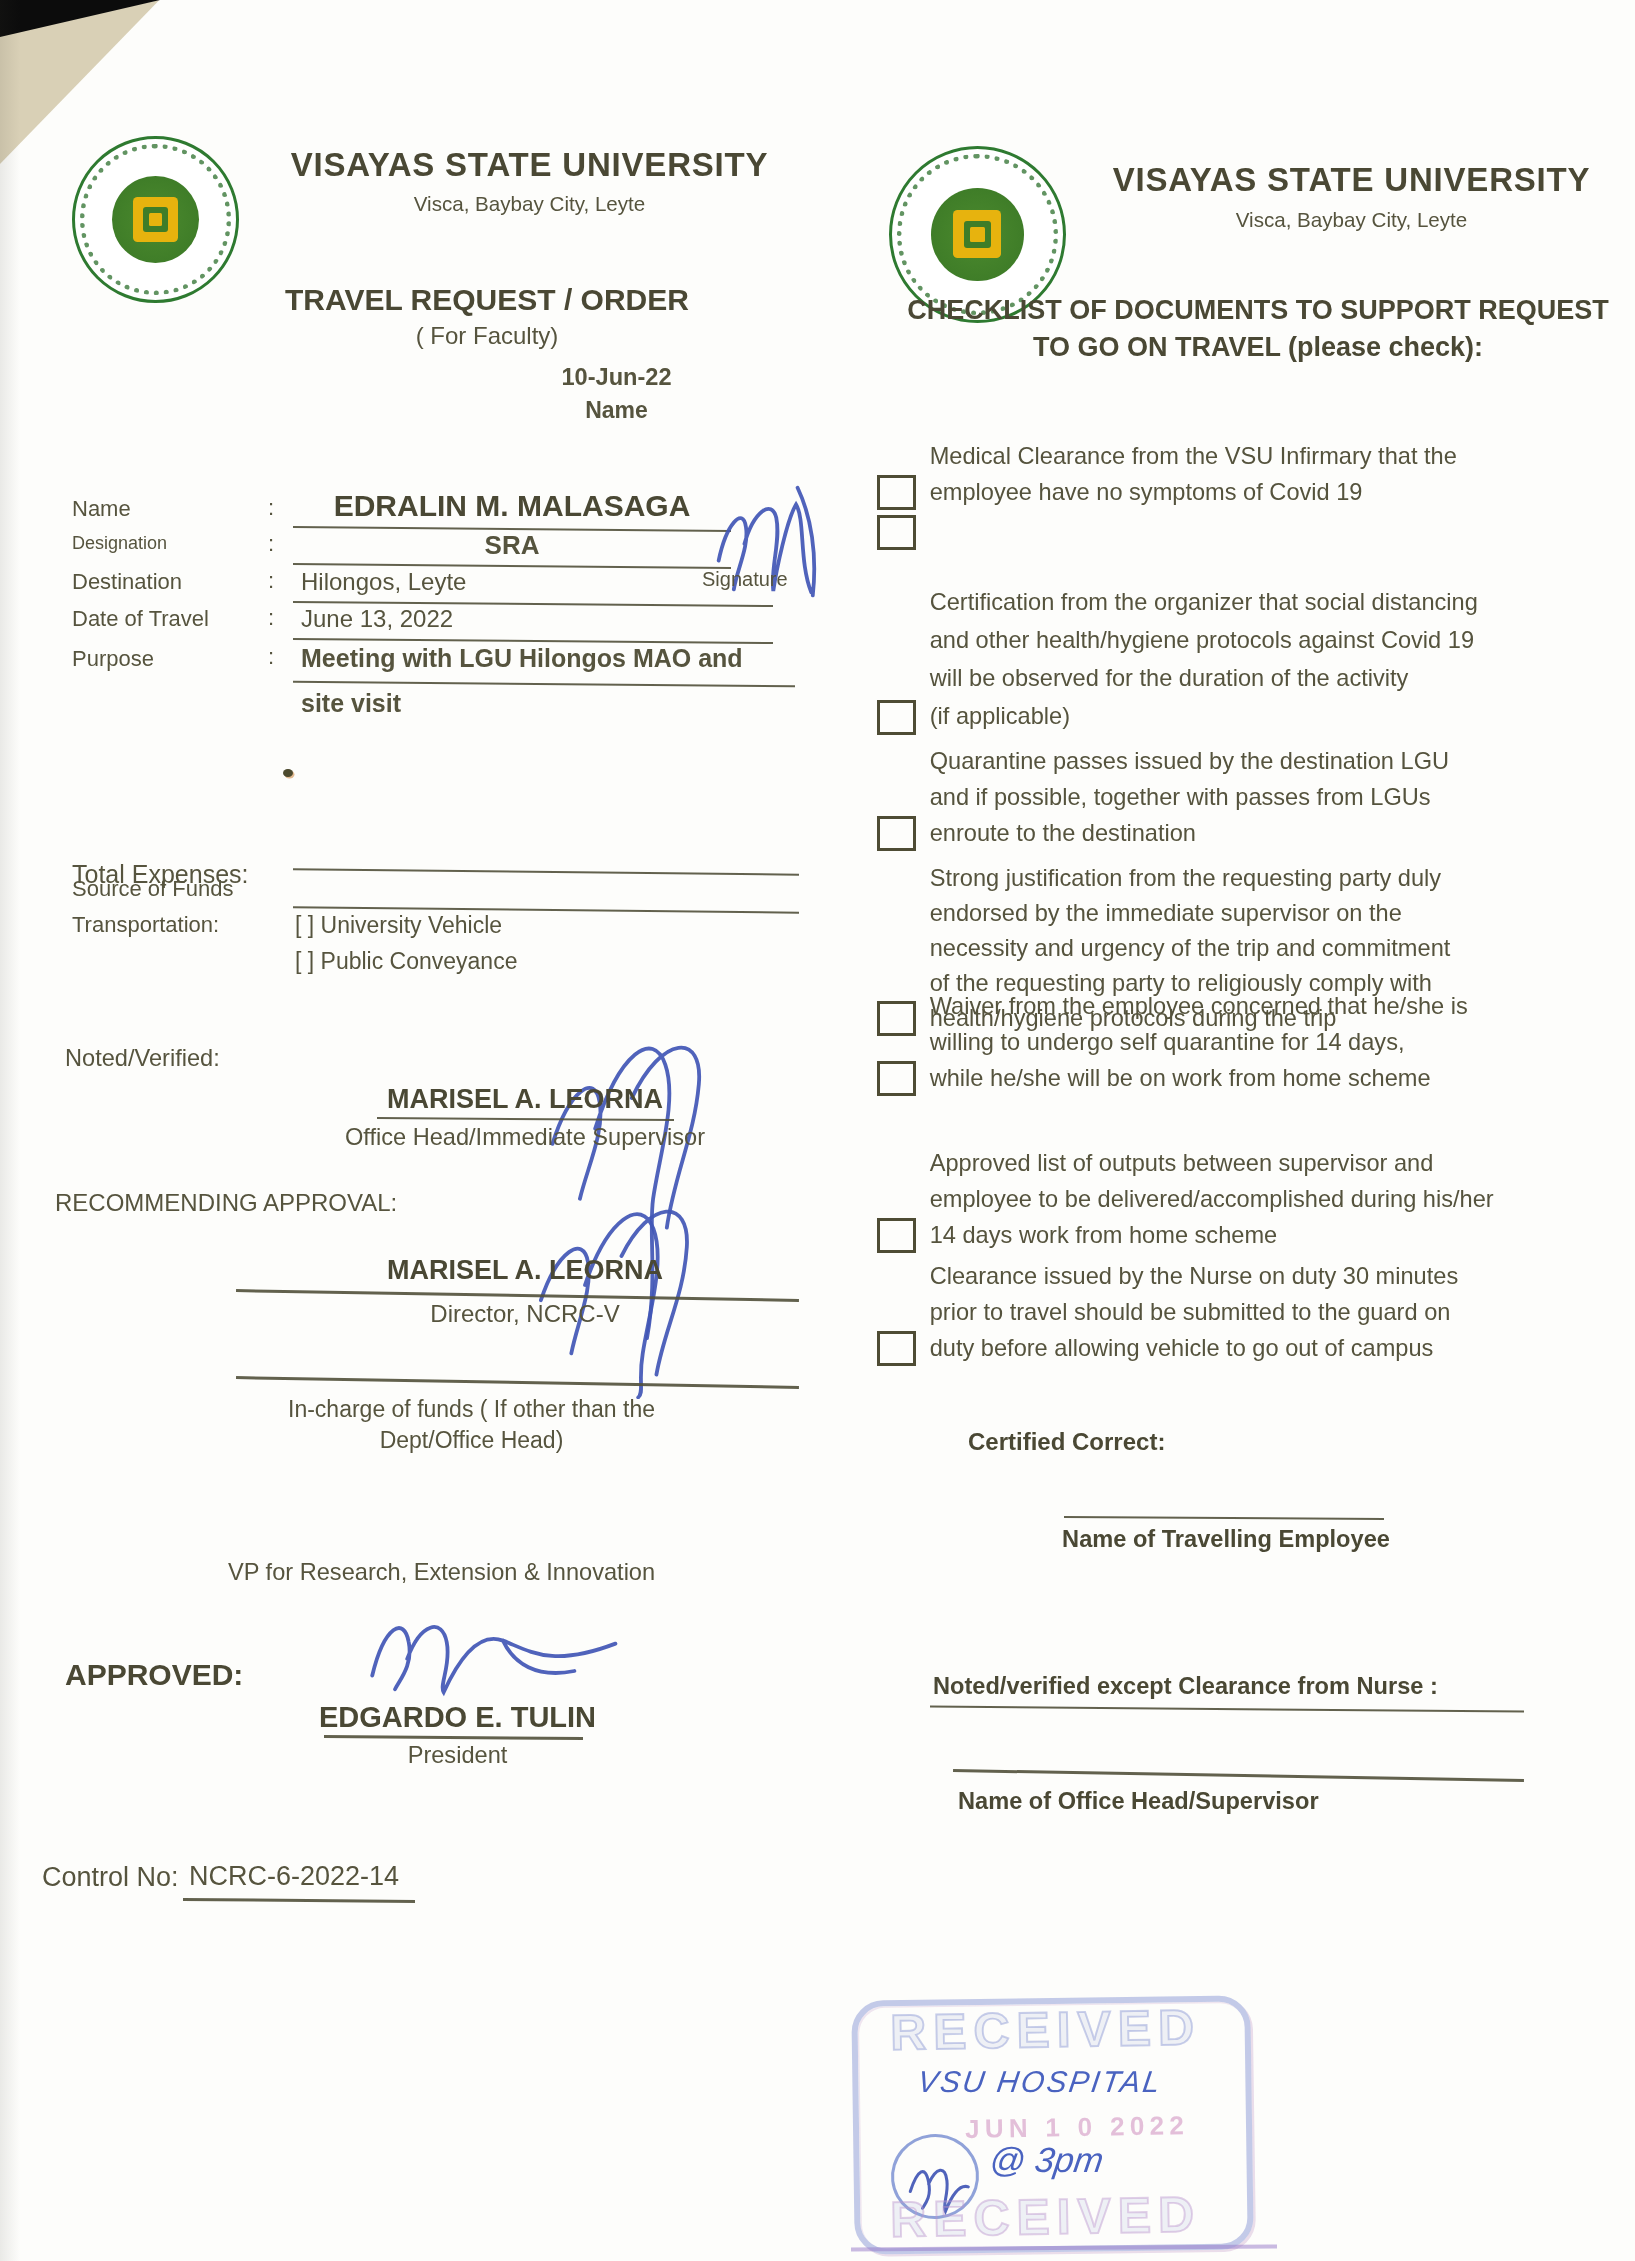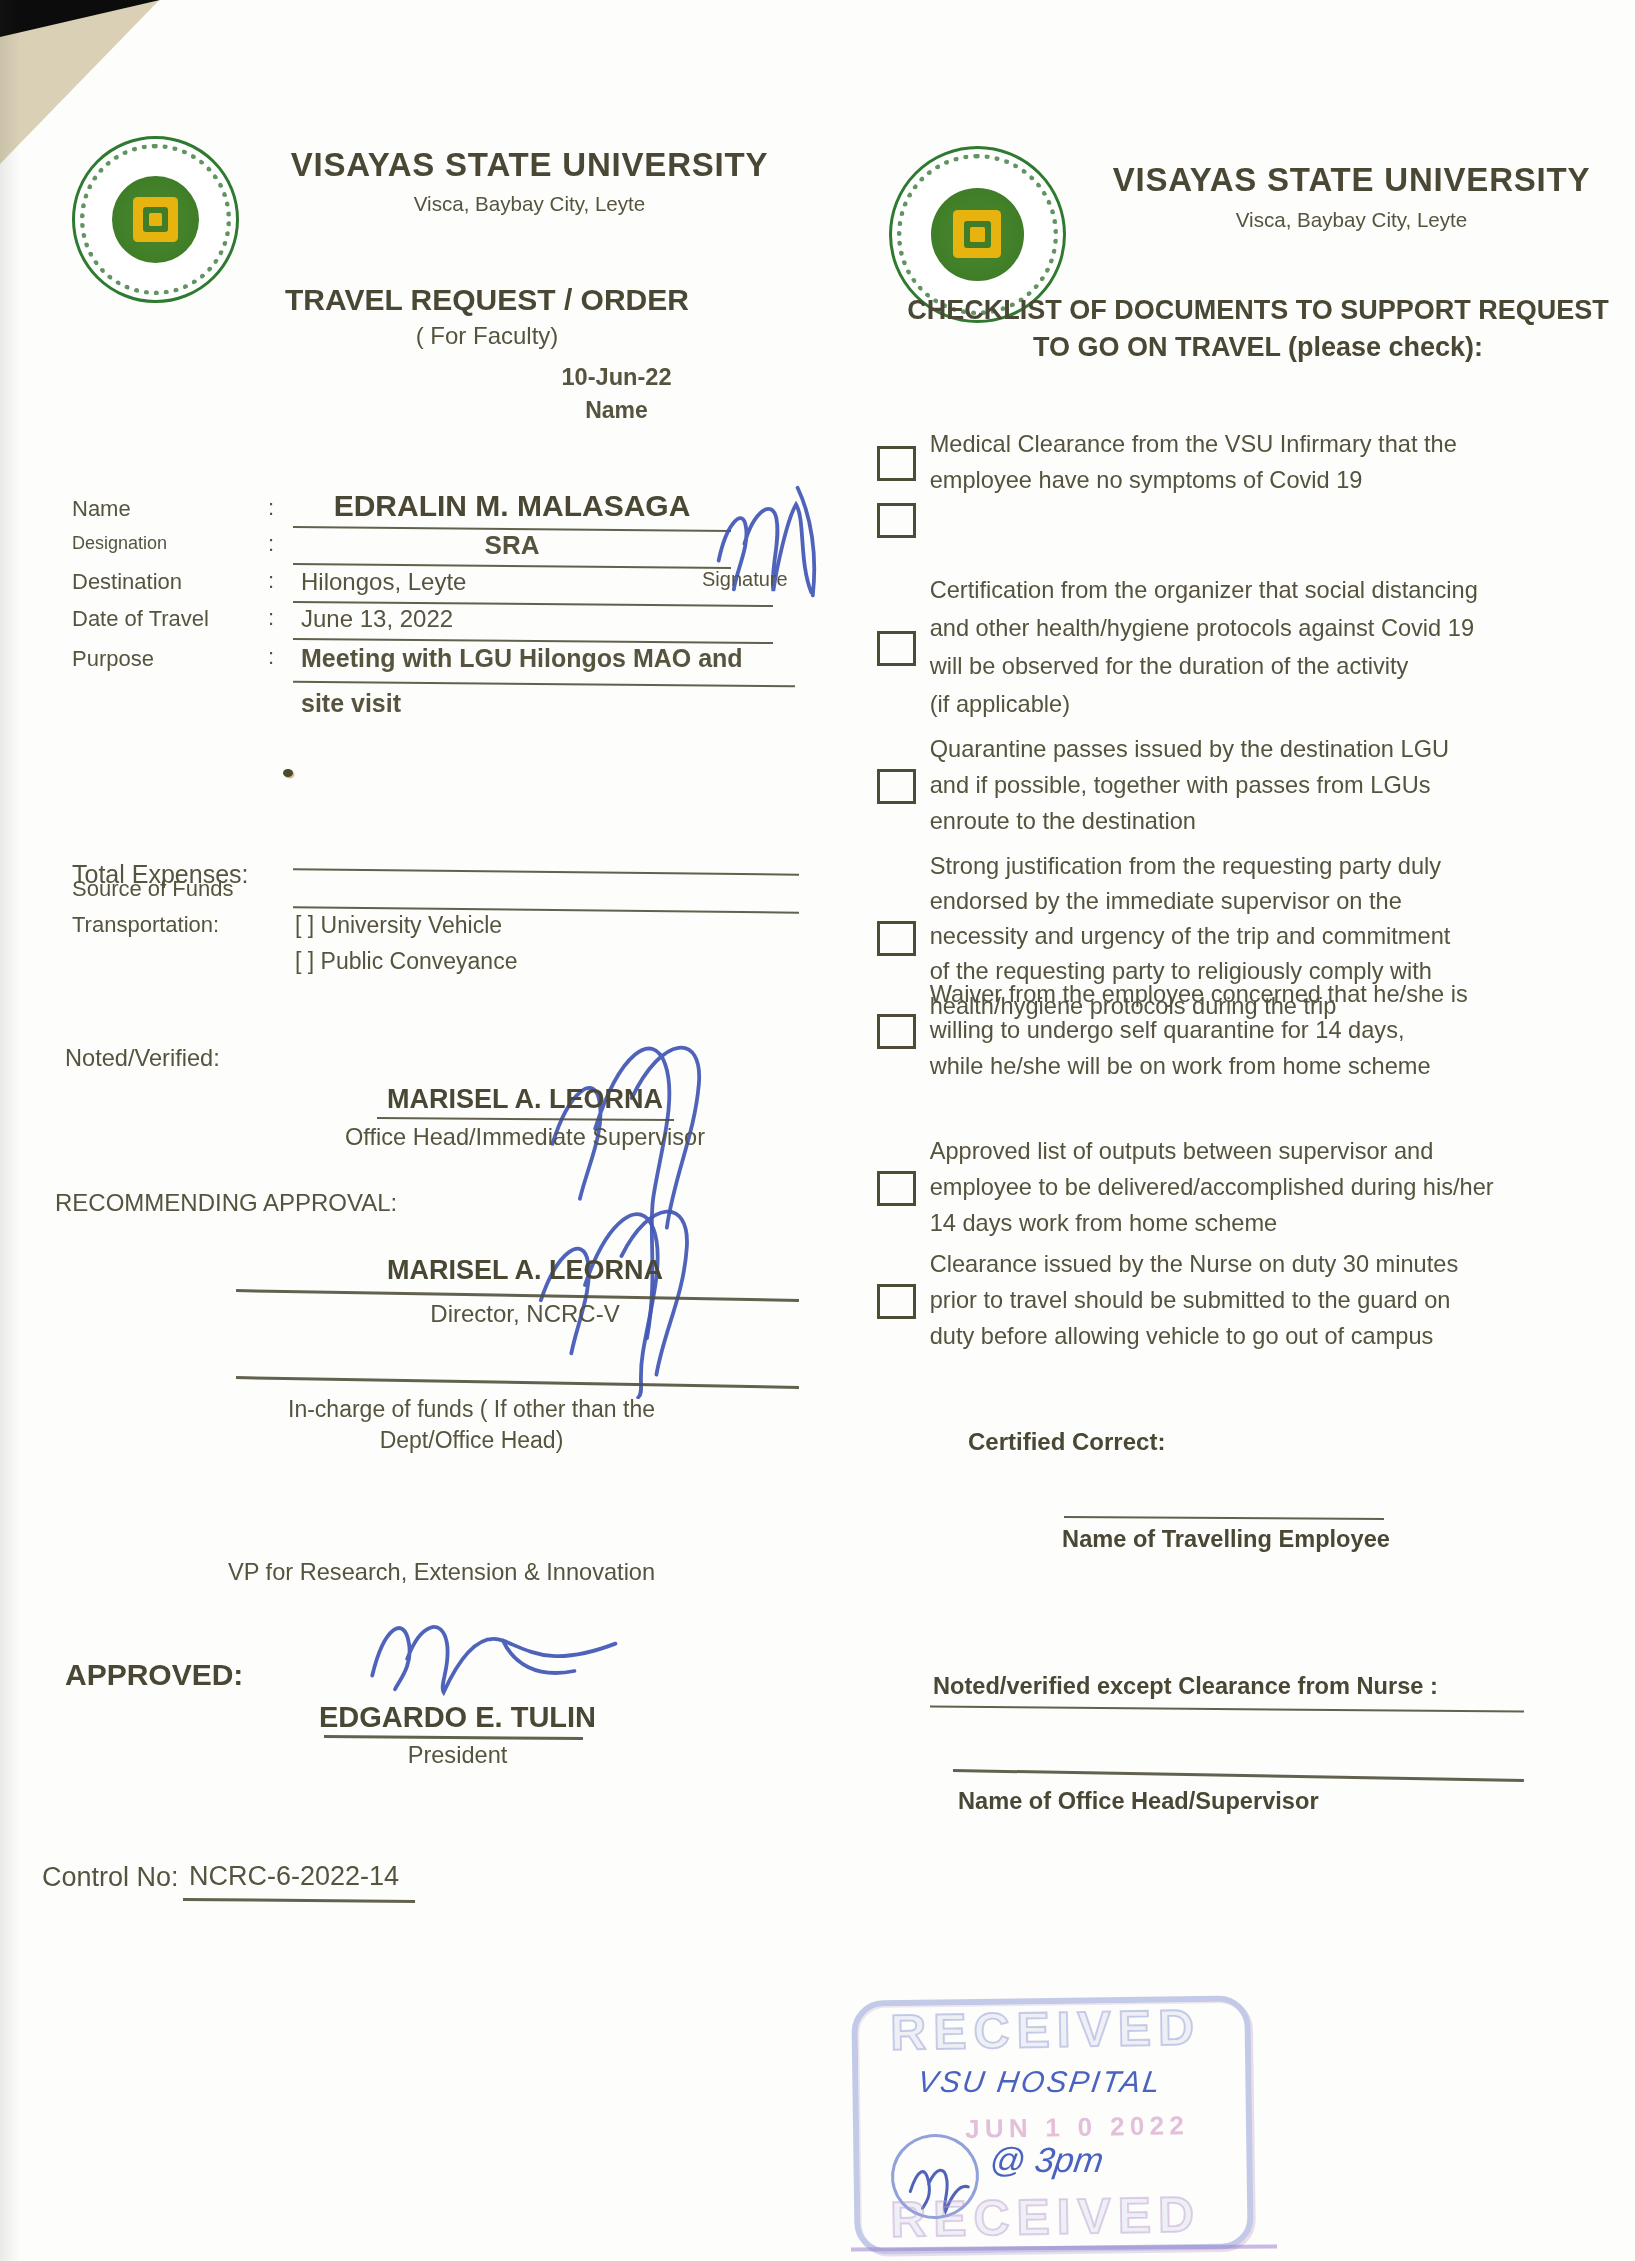--- a/index.html
+++ b/index.html
@@ -23,21 +23,21 @@
   
   .seal{position:absolute;border-radius:50%;border:3px solid #2e7a30;background:#fff;
     display:flex;align-items:center;justify-content:center;}
   .seal .ring{position:absolute;inset:5.3px;border-radius:50%;border:5.3px dotted #3c7a3c;opacity:.8;}
   .seal .disc{width:54%;height:54%;border-radius:50%;background:radial-gradient(circle,#4c8a2e 0%,#3f7d28 70%,#2e6b22 100%);
     display:flex;align-items:center;justify-content:center;}
   .seal .sq{width:52%;height:52%;background:#e7b30e;border-radius:4.6px;display:flex;align-items:center;justify-content:center;}
   .seal .sq2{width:55%;height:55%;background:#3f7d28;border-radius:3px;display:flex;align-items:center;justify-content:center;}
   .seal .sq3{width:55%;height:55%;background:#e7b30e;border-radius:1.5px;}
   
-  .chk-item{position:absolute;left:877px;width:754px;display:flex;align-items:center;}
+  .chk-item{position:absolute;left:877px;width:754px;display:flex;align-items:flex-end;margin-top:12px;}
   .chk-box{flex:0 0 auto;width:33px;height:29px;border:3.8px solid #4e4c34;margin-top:3.8px;background:transparent;}
   .chk-text{margin-left:13.7px;font-size:23.6px;line-height:36px;color:#55533d;}
   
   .stamp{position:absolute;left:851px;top:1989px;width:411px;height:274px;}
   .stamp-rect{position:absolute;left:1.5px;top:9px;width:387px;height:242px;border:6.9px solid rgba(138,152,214,.5);
     border-radius:32px;transform:rotate(-.8deg);box-shadow:2.3px 2.3px 0 rgba(199,160,204,.35), inset 1.5px 1.5px 0 rgba(199,160,204,.25);}
   .stamp-ghost{position:absolute;width:365px;text-align:center;font-weight:bold;font-size:50px;letter-spacing:6.9px;
     color:rgba(150,160,215,.14);-webkit-text-stroke:1.9px rgba(142,155,214,.48);}
   .stamp-ghost.bottom{-webkit-text-stroke:1.9px rgba(188,150,206,.45);}
   .hand{color:#4a63c0;font-style:italic;transform:skewX(-8deg);}

